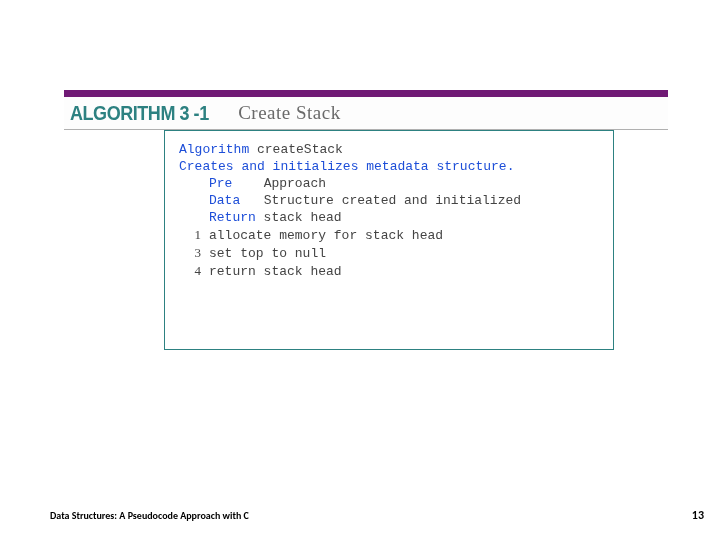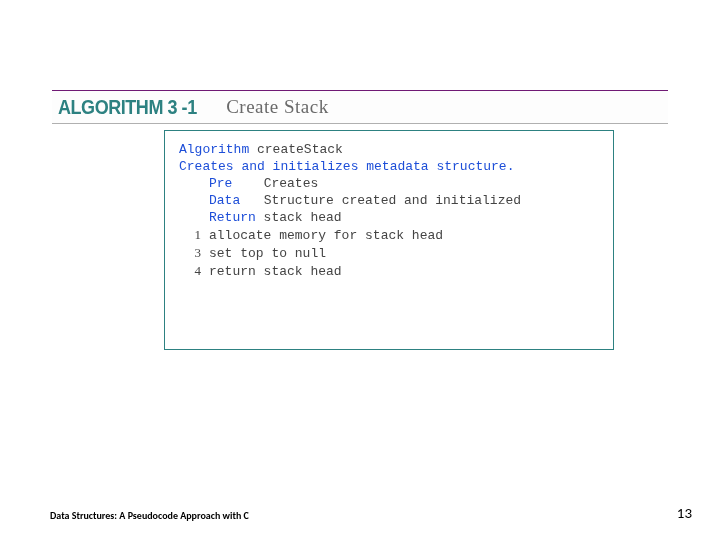--- a/index.html
+++ b/index.html
@@ -8,24 +8,24 @@
     width: 720px;
     height: 540px;
     background: #fff;
     font-family: Helvetica, Arial, sans-serif;
     overflow: hidden;
     position: relative;
   }
   .header-band {
     position: absolute;
     top: 90px;
-    left: 52px;
+    left: 64px;
     right: 52px;
     height: 32px;
-    border-top: 1px solid #701a75;
+    border-top: 7px solid #701a75;
     border-bottom: 1px solid #b0b0b0;
     background: #fdfdfd;
     display: flex;
     align-items: center;
     padding-left: 6px;
   }
   .algo-label {
     font-family: "Arial Narrow", Arial, sans-serif;
     font-weight: 700;
     font-size: 20px;
@@ -80,39 +80,39 @@
     left: 20px;
     font-family: Calibri, Arial, sans-serif;
     font-weight: 700;
     font-size: 10px;
     color: #000;
     margin-left: 30px;
   }
   .footer-right {
     position: absolute;
     bottom: 18px;
-    right: 28px;
+    right: 16px;
     font-family: Calibri, Arial, sans-serif;
-    font-weight: 400;
-    font-size: 15px;
+    font-weight: 700;
+    font-size: 12px;
     color: #000;
   }
 </style>
 </head>
 <body>
 
 <div class="header-band">
   <span class="algo-label">ALGORITHM 3 -1</span>
   <span class="algo-title">Create Stack</span>
 </div>
 
 <div class="code-box">
   <div class="code-line"><span class="teal">Algorithm</span><span> createStack</span></div>
   <div class="code-line teal">Creates and initializes metadata structure.</div>
-  <div class="code-line indent1"><span class="teal">Pre</span>    <span>Creates</span></div>
+  <div class="code-line indent1"><span class="teal">Pre</span>    <span>Approach</span></div>
   <div class="code-line indent1"><span class="teal">Data</span>   <span>Structure created and initialized</span></div>
   <div class="code-line indent1"><span class="teal">Return</span><span> stack head</span></div>
   <div class="code-line steps"><span class="num">1</span><span>allocate memory for stack head</span></div>
   <div class="code-line steps"><span class="num">3</span><span>set top to null</span></div>
   <div class="code-line steps"><span class="num">4</span><span>return stack head</span></div>
 </div>
 
 <div class="footer-left">Data Structures: A Pseudocode Approach with C</div>
 <div class="footer-right">13</div>
 

